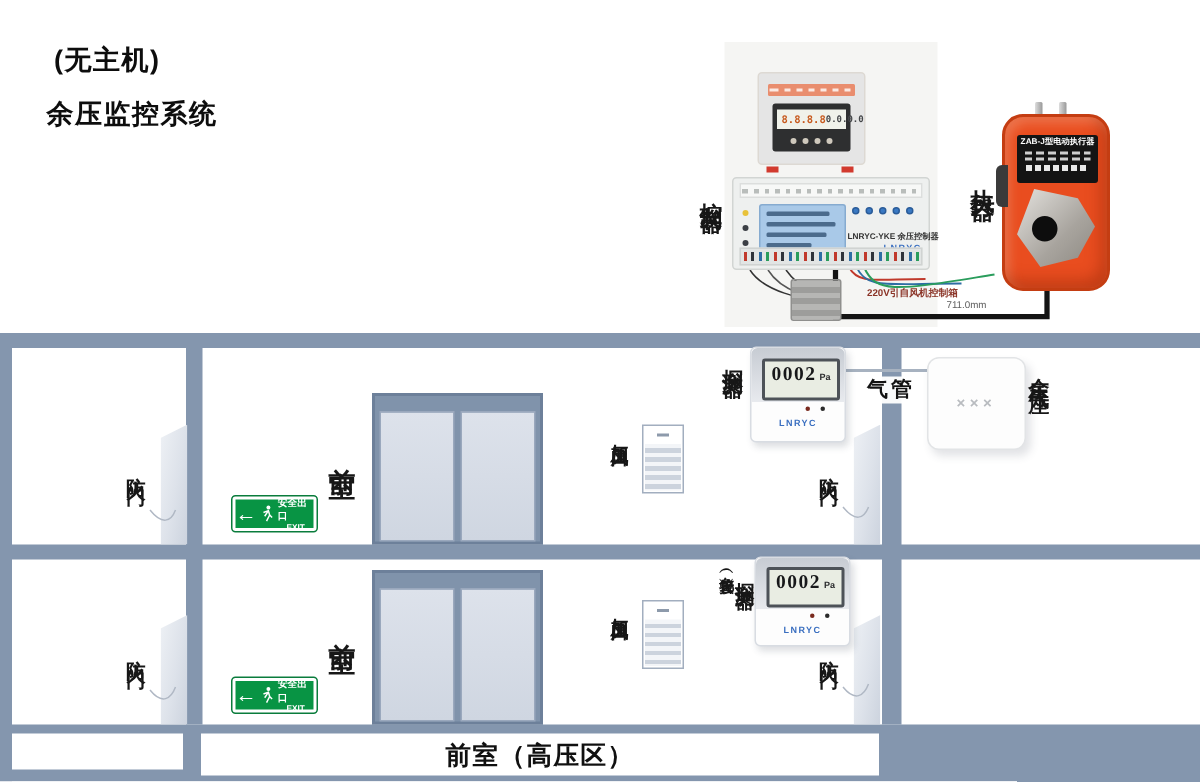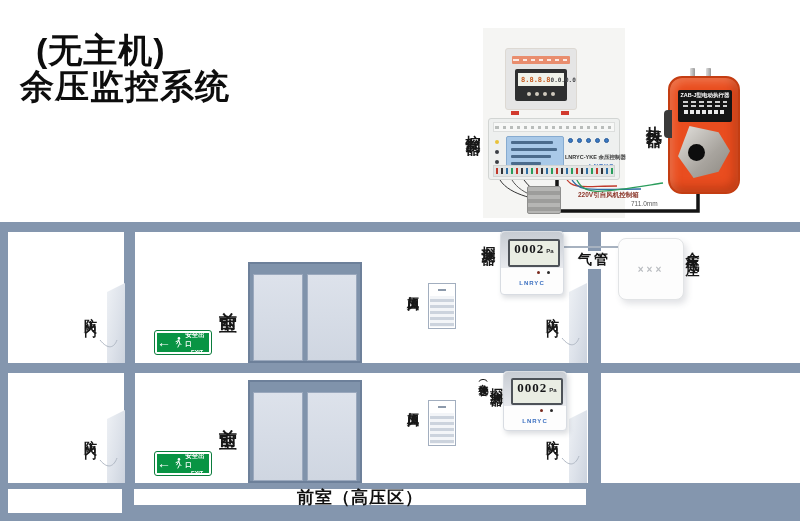--- a/index.html
+++ b/index.html
@@ -2,21 +2,21 @@
 <html><head>
 <meta charset="utf-8">
 <style>
   html,body{margin:0;padding:0;background:#fff;}
   #stage{position:relative;width:800px;height:521px;background:#fff;overflow:hidden;
          font-family:"Liberation Sans",sans-serif;color:#151515;}
   .abs{position:absolute;}
   .vtext{writing-mode:vertical-rl;font-weight:bold;color:#171717;letter-spacing:3px;line-height:1;}
   .struct{background:#8496ae;}
   
-  .title-line{font-weight:bold;color:#0d0d0d;font-size:34px;letter-spacing:1px;}
+  .title-line{font-weight:bold;color:#0d0d0d;font-size:18px;letter-spacing:1px;}
   
   .zone-box{background:#fff;display:flex;align-items:center;justify-content:center;
             font-weight:bold;font-size:17px;color:#101010;letter-spacing:1px;}
   
   .fire-door{background:linear-gradient(100deg,#eef1f5 0%,#dde2ea 55%,#ccd3de 100%);
              clip-path:polygon(0 9px,100% 0,100% 100%,0 100%);}
   
   .elevator{background:#8093ab;border:2px solid #6d809a;box-sizing:border-box;}
   .elev-panel{position:absolute;top:10px;bottom:0;background:linear-gradient(180deg,#dde2eb,#cfd6e1);
               border:1px solid #9aa8bd;box-sizing:border-box;}
@@ -96,34 +96,34 @@
   .pipe-label{position:absolute;background:rgba(255,255,255,.95);padding:0 1px;font-weight:bold;
               font-size:14px;color:#131313;letter-spacing:2px;}
   svg.overlay{position:absolute;left:0;top:0;pointer-events:none;}
 </style>
 </head>
 <body>
 
 <div id="stage">
 
   <div class="abs title-line" style="left:36px;top:28px;">(无主机)</div>
-  <div class="abs title-line" style="left:20px;top:64px;text-align:right;">余压监控系统</div>
+  <div class="abs title-line" style="left:31px;top:64px;text-align:right;">余压监控系统</div>
 
   <div class="abs photo-bg" style="left:483px;top:28px;width:142px;height:190px;"></div>
 
   <div class="abs struct" style="left:0;top:222px;width:800px;height:10px;"></div>
   <div class="abs struct" style="left:0;top:363px;width:800px;height:10px;"></div>
   <div class="abs struct" style="left:0;top:483px;width:800px;height:38px;"></div>
 
   <div class="abs struct" style="left:0;top:222px;width:8px;height:299px;"></div>
   <div class="abs struct" style="left:124px;top:222px;width:11px;height:261px;"></div>
   <div class="abs struct" style="left:588px;top:222px;width:13px;height:261px;"></div>
 
   <div class="abs zone-box" style="left:8px;top:489px;width:114px;height:24px;"></div>
-  <div class="abs zone-box" style="left:134px;top:489px;width:452px;height:16px;">前室（高压区）</div>
+  <div class="abs zone-box" style="left:134px;top:489px;width:452px;height:28px;">前室（高压区）</div>
 
   <div class="abs fire-door" style="left:107px;top:283px;width:18px;height:80px;"></div>
   <div class="abs fire-door" style="left:569px;top:283px;width:18px;height:80px;"></div>
   <div class="abs fire-door" style="left:107px;top:410px;width:18px;height:73px;"></div>
   <div class="abs fire-door" style="left:569px;top:410px;width:18px;height:73px;"></div>
 
   <div class="abs elevator" style="left:248px;top:262px;width:114px;height:101px;">
     <div class="elev-panel" style="left:3px;width:50px;"></div>
     <div class="elev-panel" style="left:57px;width:50px;"></div>
   </div>

